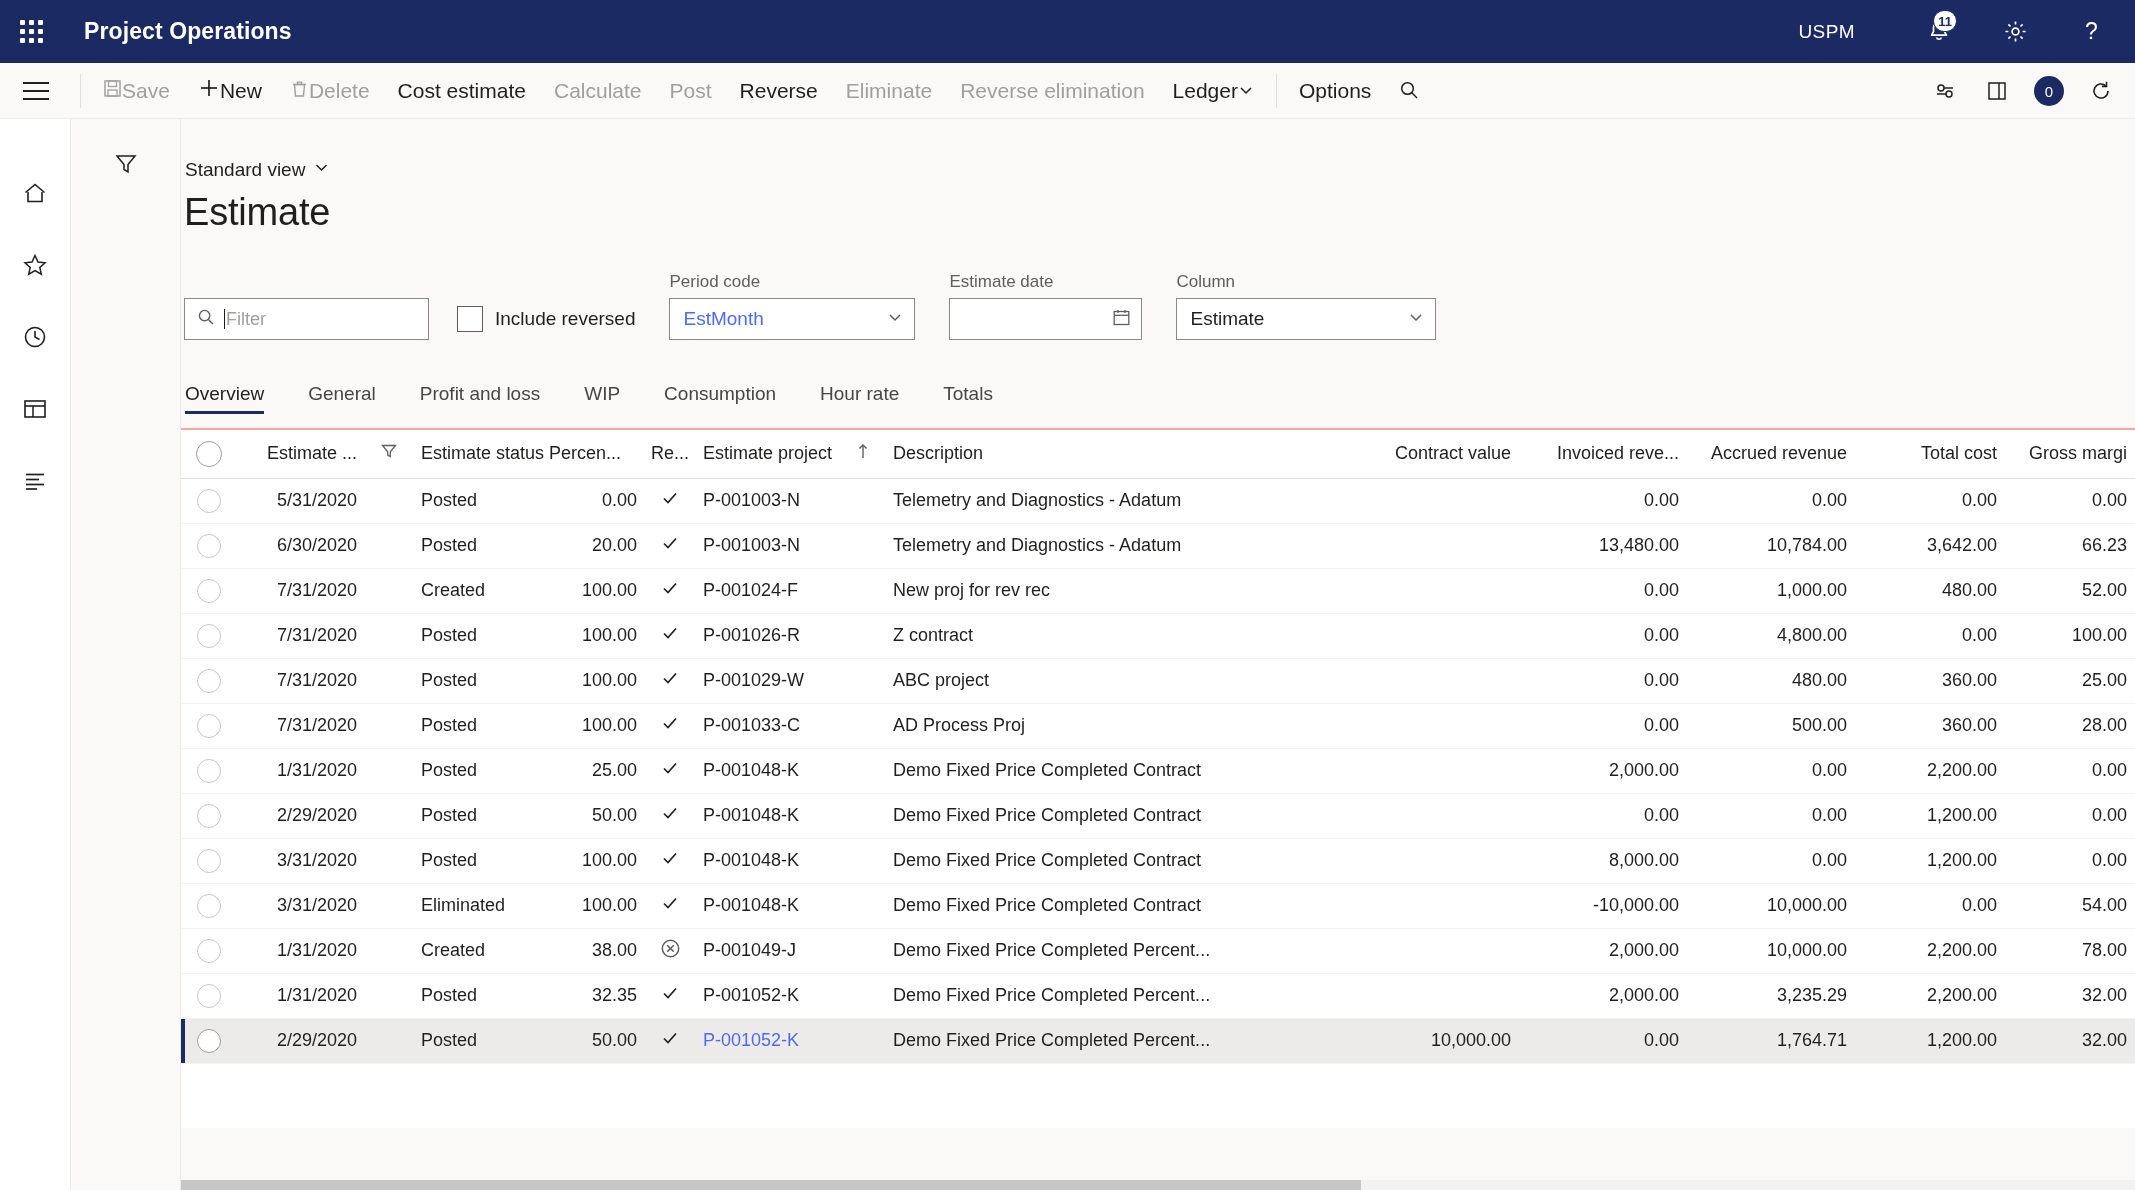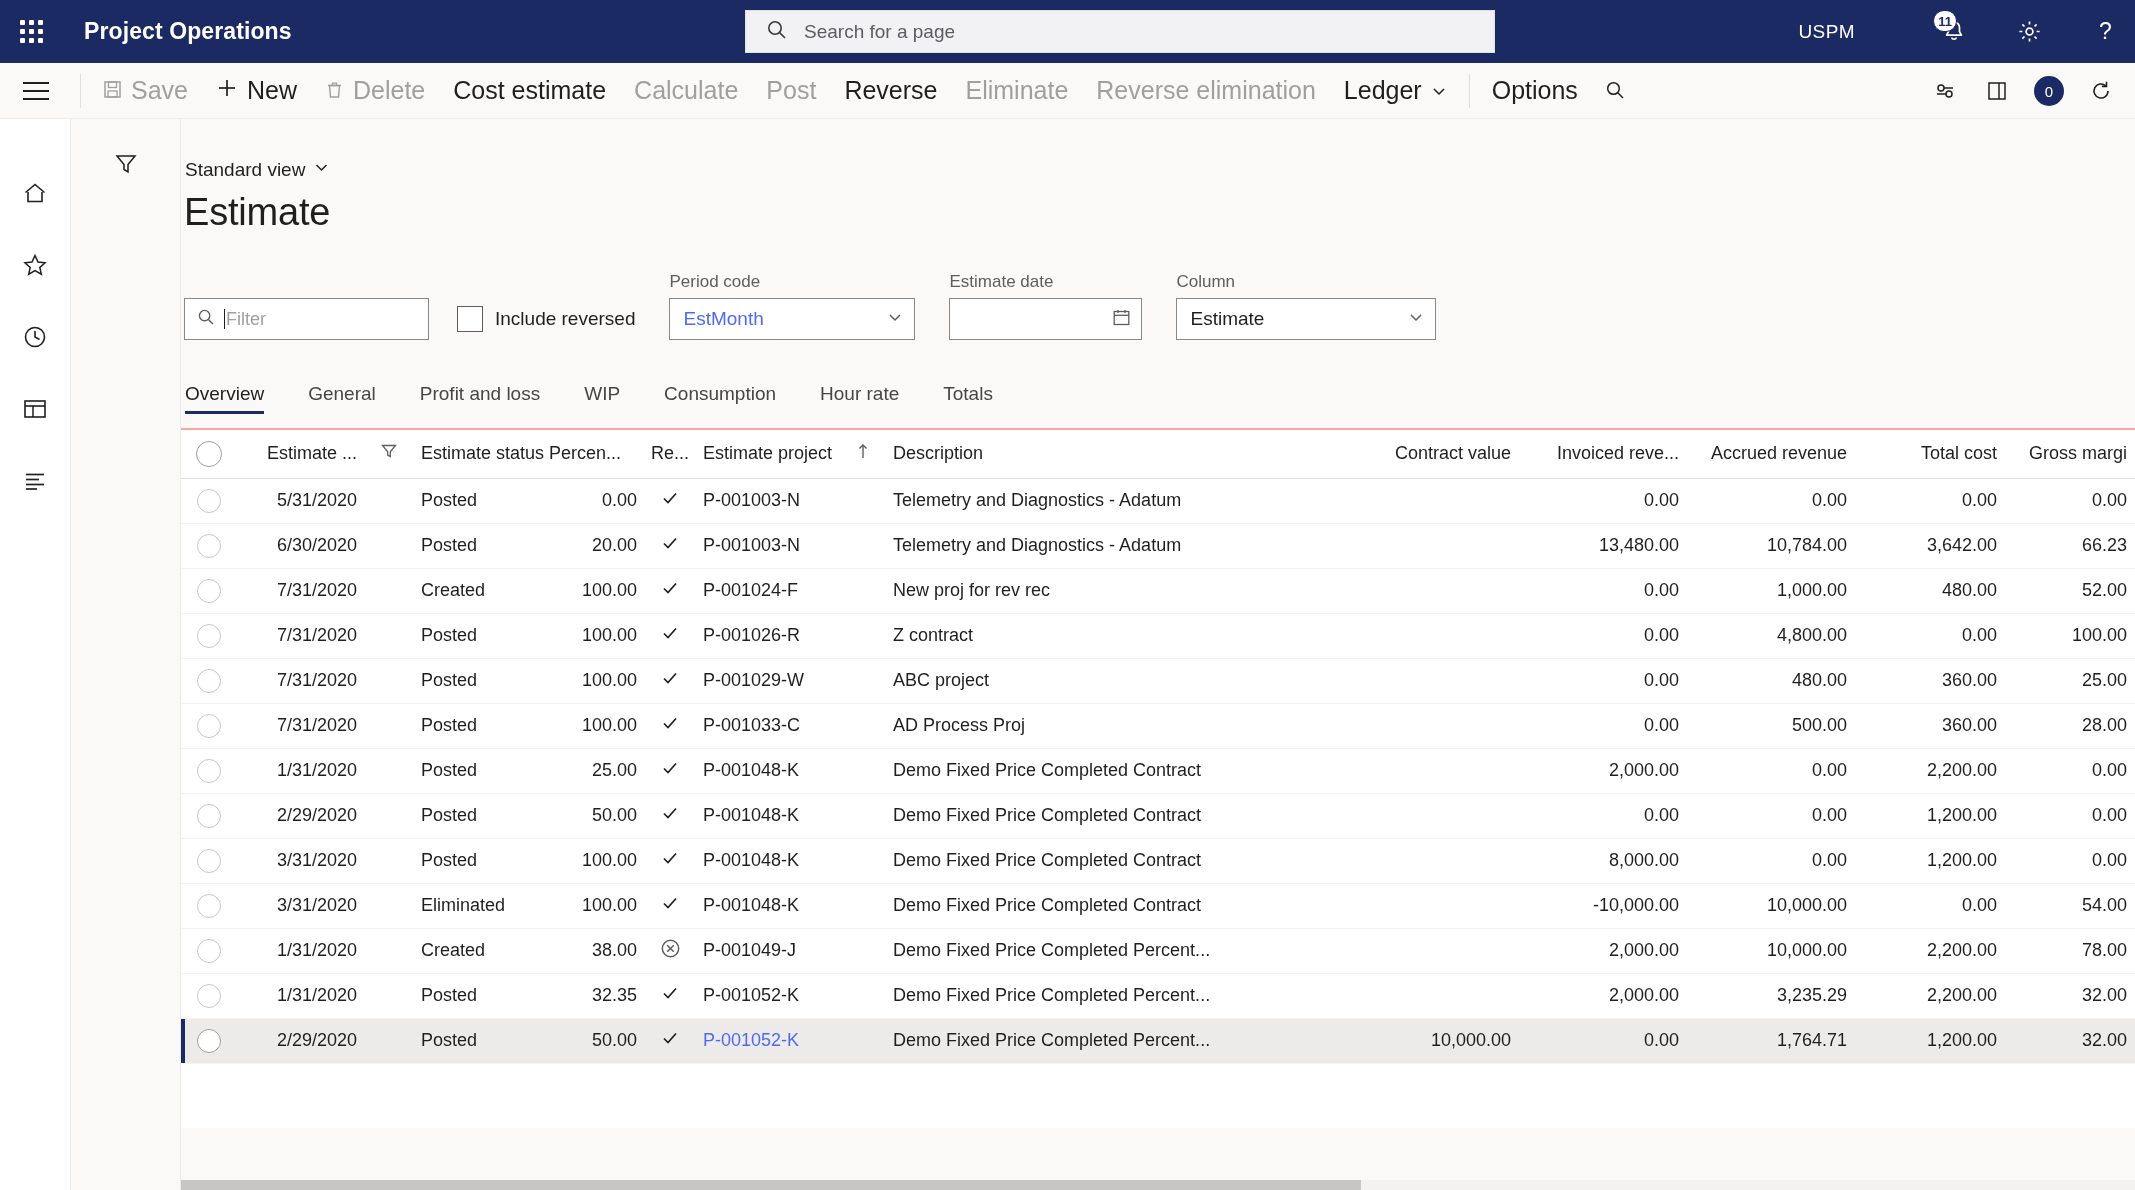--- a/index.html
+++ b/index.html
@@ -49,21 +49,21 @@
   .topbar-right {
     position: absolute; right: 0; top: 0; height: 63px;
     display: flex; align-items: center; padding-right: 16px; gap: 20px;
   }
   .company-code {
     color: #ffffff; font-size: 19px; letter-spacing: .4px;
     margin-right: 36px; cursor: pointer;
   }
   .tb-icon {
     width: 56px; height: 63px; display: flex;
-    align-items: center; justify-content: flex-end;
+    align-items: center; justify-content: center;
     position: relative; cursor: pointer;
   }
   .notif-badge {
     position: absolute; top: 10px; right: 10px;
     min-width: 22px; height: 22px; border-radius: 11px;
     background: #ffffff; color: #1b2a62;
     font-size: 13px; font-weight: bold;
     display: flex; align-items: center; justify-content: center;
     padding: 0 4px; border: 1px solid #1b2a62;
   }
@@ -79,23 +79,23 @@
   .hamburger {
     width: 72px; height: 56px; display: flex;
     align-items: center; justify-content: center; cursor: pointer;
   }
   .hamburger span {
     display: block; width: 26px; height: 2px; background: #201f1e;
     box-shadow: 0 -8px 0 #201f1e, 0 8px 0 #201f1e;
   }
   .cmd-sep { width: 1px; height: 34px; background: #e1dfdd; margin: 0 8px; }
   .cmd-btn {
-    display: flex; align-items: center; gap: 9px;
+    display: flex; align-items: center; gap: 0;
     height: 44px; padding: 0 14px;
-    font-size: 25px; color: #201f1e; cursor: pointer;
+    font-size: 21px; color: #201f1e; cursor: pointer;
     white-space: nowrap;
   }
   .cmd-btn.disabled { color: #a19f9d; cursor: default; }
   .cmdbar-right {
     position: absolute; right: 10px; top: 0; height: 56px;
     display: flex; align-items: center; gap: 4px;
   }
   .cmd-icon {
     width: 48px; height: 48px; display: flex; align-items: center;
     justify-content: center; cursor: pointer; position: relative;
@@ -275,29 +275,20 @@
         <i></i>
         <i></i>
         <i></i>
         <i></i>
         <i></i>
         <i></i>
     </span>
   </div>
   <div class="app-title">Project Operations</div>
 
-  <div class="search-wrap">
-    <span class="mag">
-      <svg width="22" height="22" viewBox="0 0 22 22">
-          <circle cx="9" cy="9" r="6.2" fill="none" stroke="#3b3a39" stroke-width="1.6"></circle>
-          <line x1="13.6" y1="13.6" x2="19" y2="19" stroke="#3b3a39" stroke-width="1.6"></line>
-        </svg>
-    </span>
-    <input class="search-input" value="" placeholder="Search for a page" style="">
-  </div>
 
   <div class="topbar-right">
     <div class="company-code">USPM</div>
 
     <div class="tb-icon">
       <svg width="26" height="26" viewBox="0 0 26 26">
           <path d="M13 3a5.5 5.5 0 0 0-5.5 5.5v4.2L5.6 16.2h14.8l-1.9-3.5V8.5A5.5 5.5 0 0 0 13 3z" fill="none" stroke="#ffffff" stroke-width="1.7" stroke-linejoin="round"></path>
           <path d="M10.6 18.4a2.5 2.5 0 0 0 4.8 0" fill="none" stroke="#ffffff" stroke-width="1.7"></path>
         </svg>
       <span class="notif-badge">11</span>

